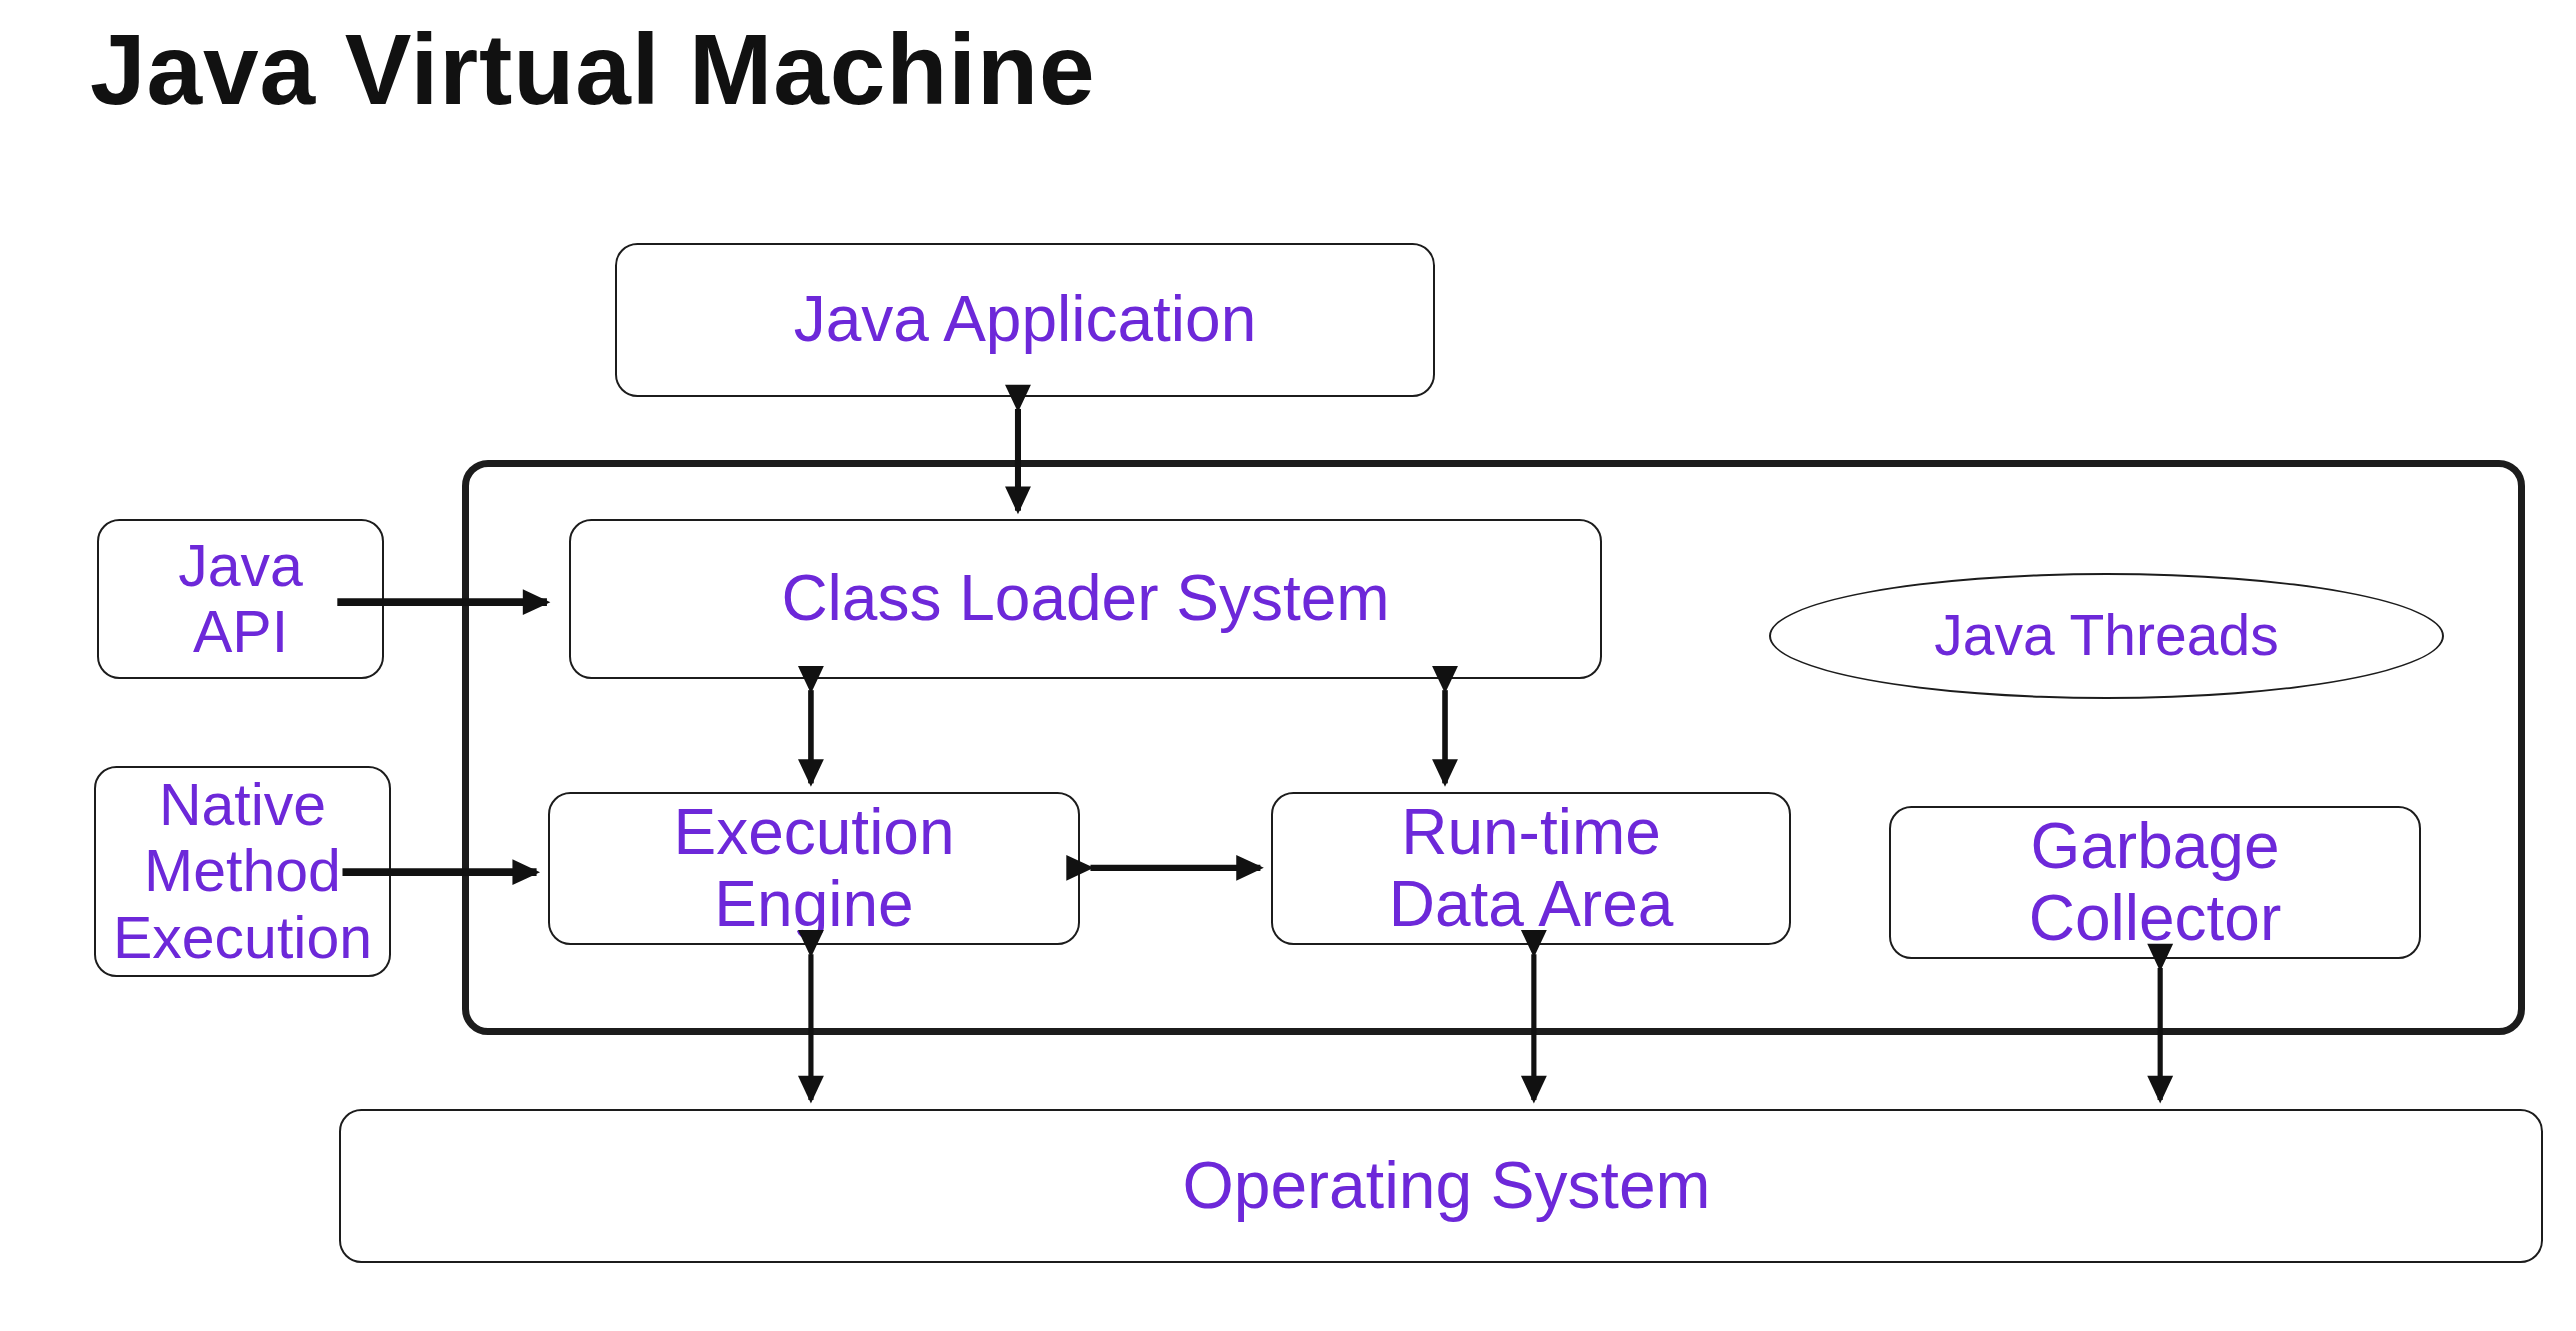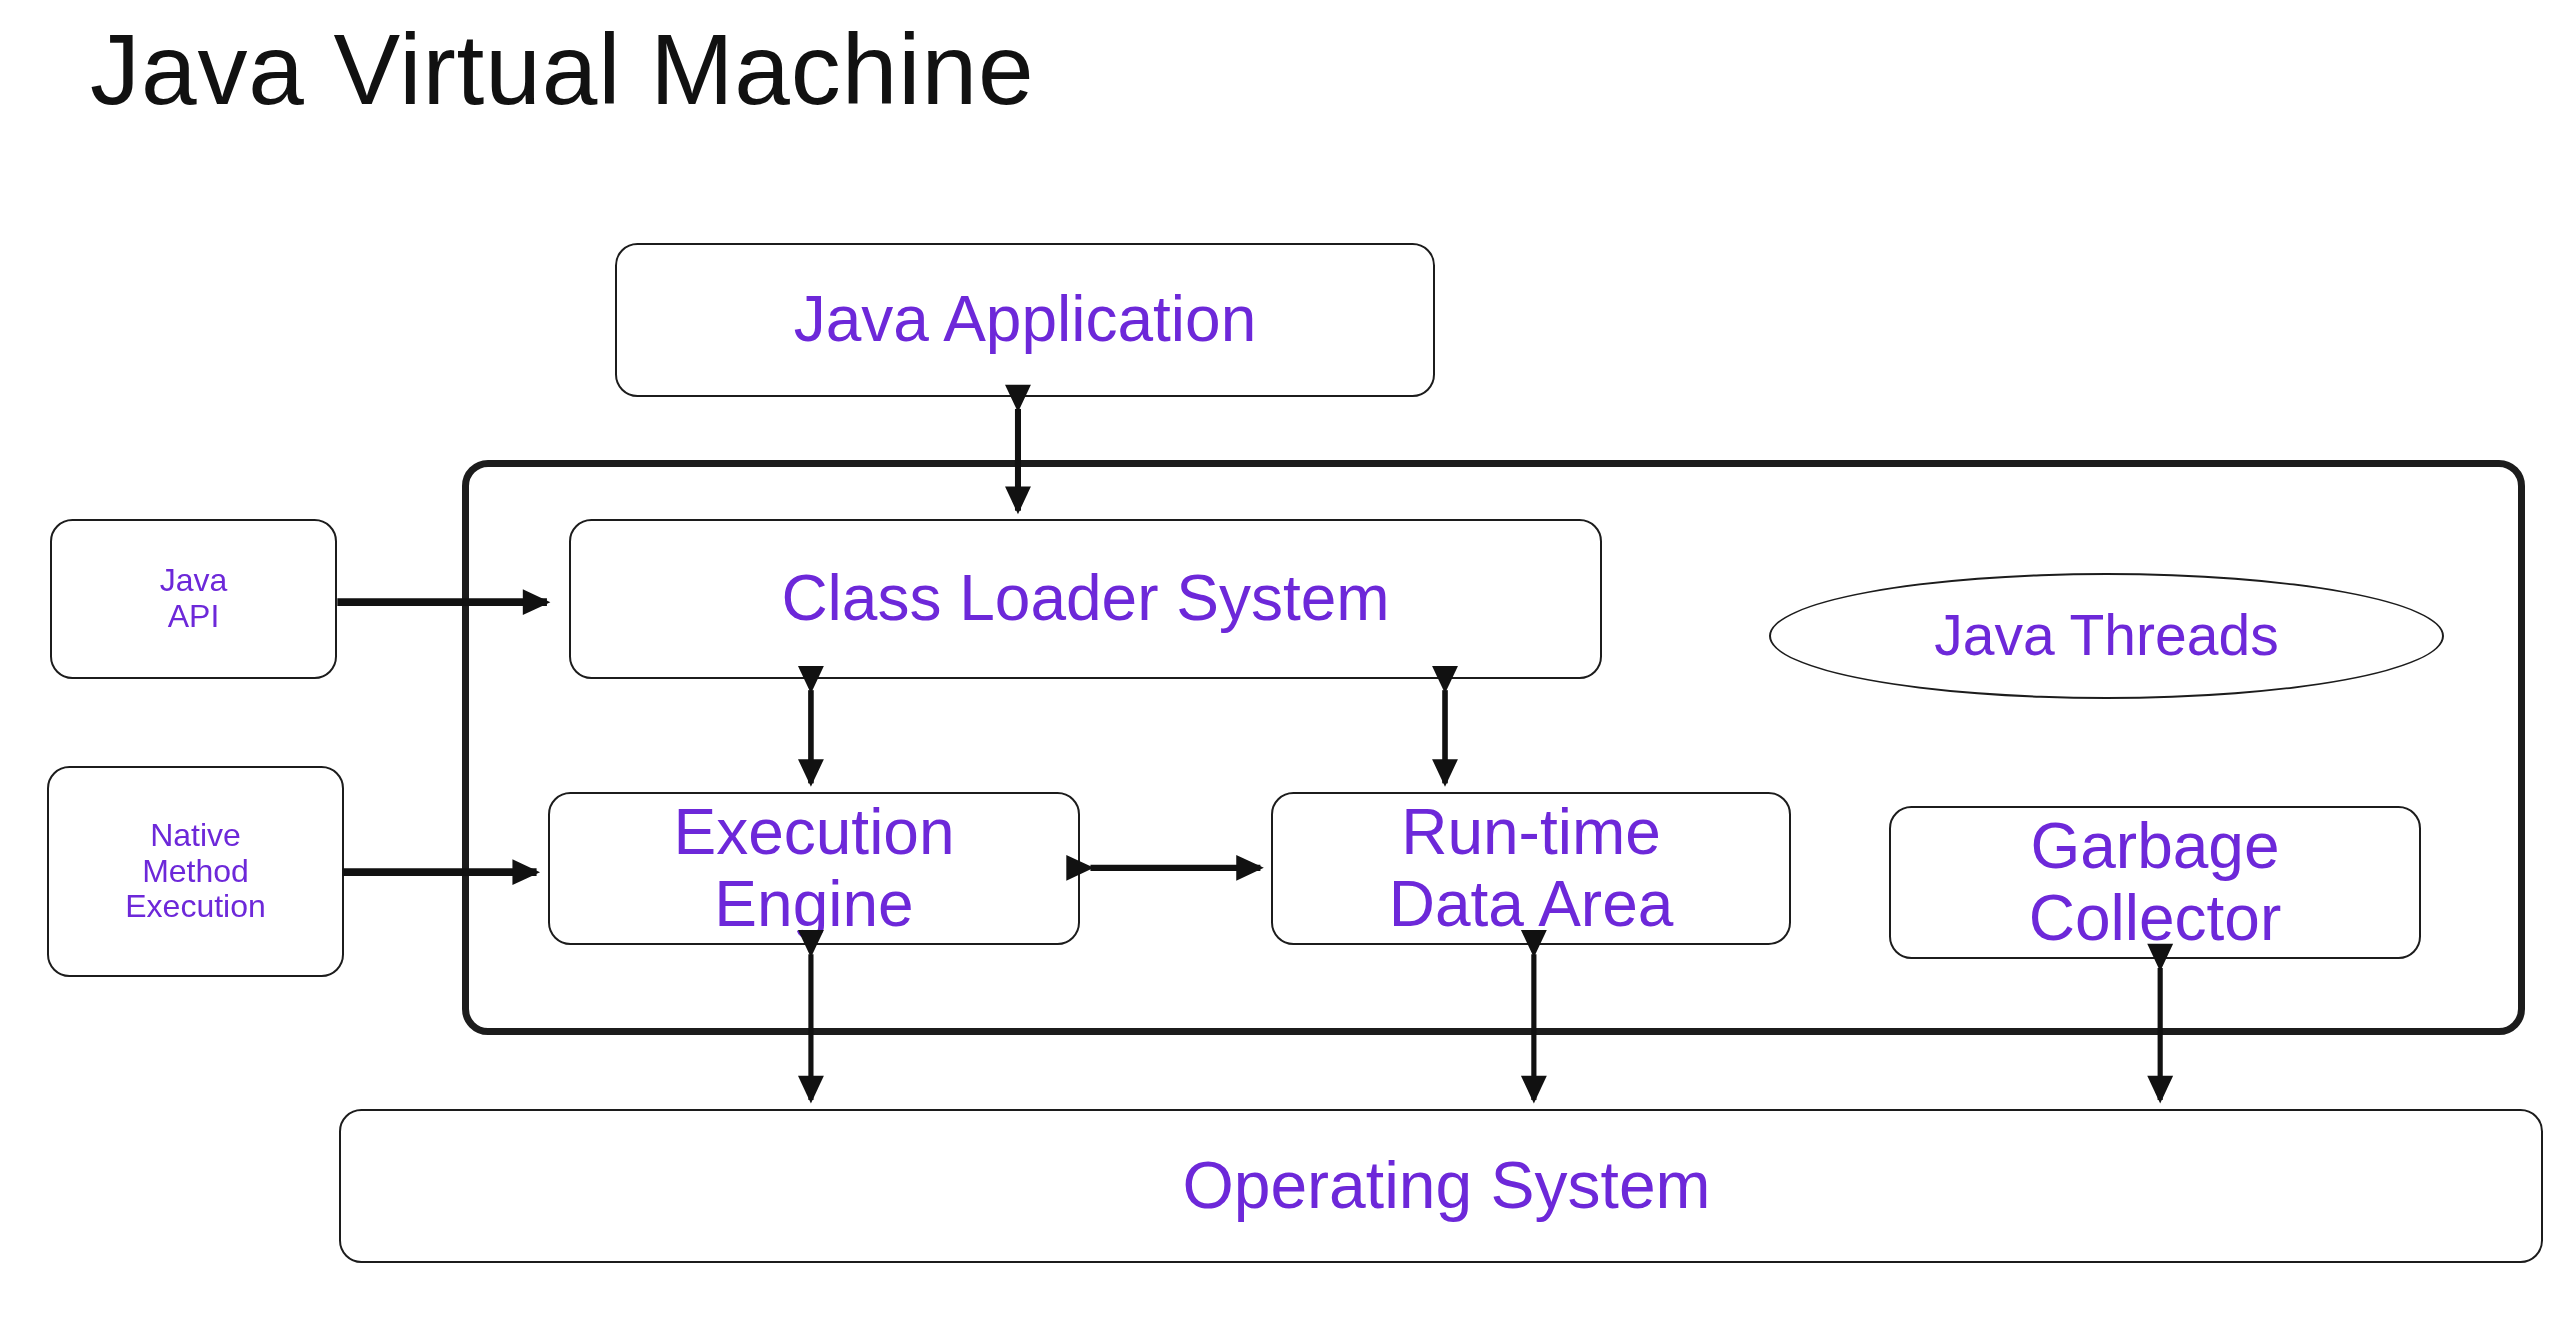--- a/index.html
+++ b/index.html
@@ -15,21 +15,21 @@
     position: relative;
     width: 2576px;
     height: 1332px;
     background: #ffffff;
   }
   .title {
     position: absolute;
     left: 90px;
     top: 12px;
     font-size: 100px;
-    font-weight: 400;
+    font-weight: 700;
     letter-spacing: 0.9px;
     color: #111111;
     white-space: nowrap;
   }
   .node {
     position: absolute;
     box-sizing: border-box;
     background: #ffffff;
     border: 2.6px solid #1c1c1c;
     border-radius: 22.4px;
@@ -37,21 +37,21 @@
     align-items: center;
     justify-content: center;
     text-align: center;
     color: #6d28d9;
   }
   .node .label {
     white-space: pre-line;
     line-height: 1.12;
   }
   .font-big    { font-size: 64px; }
-  .font-small  { font-size: 32px; line-height: 1.18; }
+  .font-small  { font-size: 59px; line-height: 1.18; margin-left: 47px; }
   .font-os     { font-size: 66px; padding-left: 11px; }
   .font-thread { font-size: 57px; }
 
   #java-application      { left: 615px;  top: 243px;  width: 820px;  height: 154px; }
   #jvm-container         { left: 462px;  top: 460px;  width: 2063px; height: 575px;
                            border-width: 7px; border-radius: 26px; background: transparent; }
   #java-api              { left: 50px;   top: 519px;  width: 287px;  height: 160px; }
   #class-loader-system   { left: 569px;  top: 519px;  width: 1033px; height: 160px; text-align: center; }
   #java-threads          { left: 1769px; top: 573px;  width: 675px;  height: 126px;
                            border-radius: 50%; border-width: 2.6px; text-align: right; }

